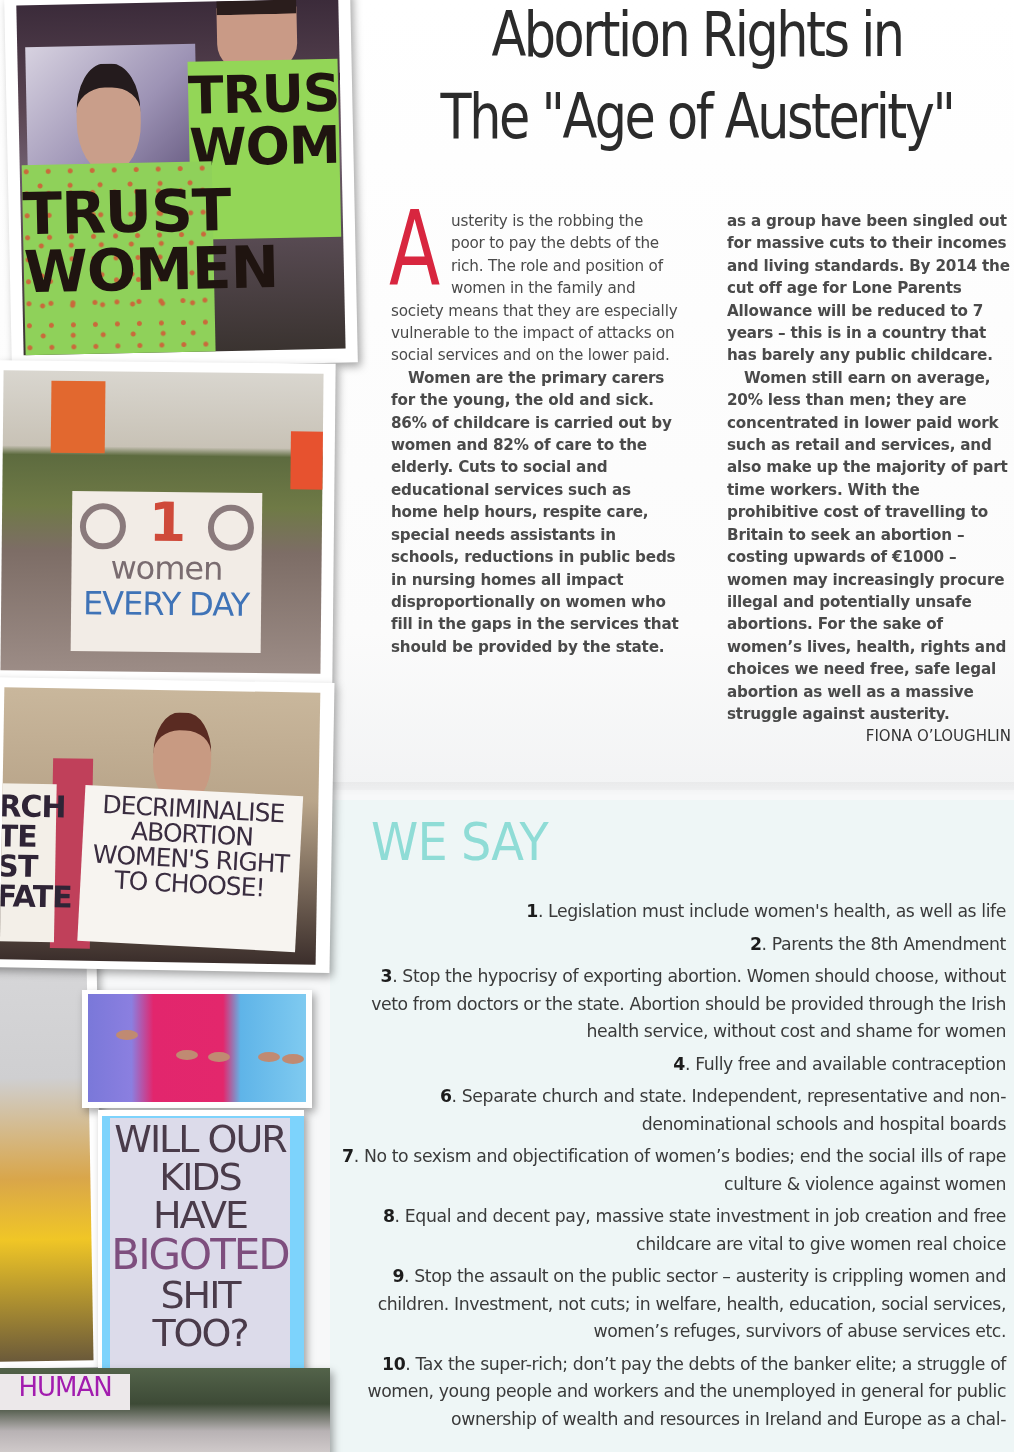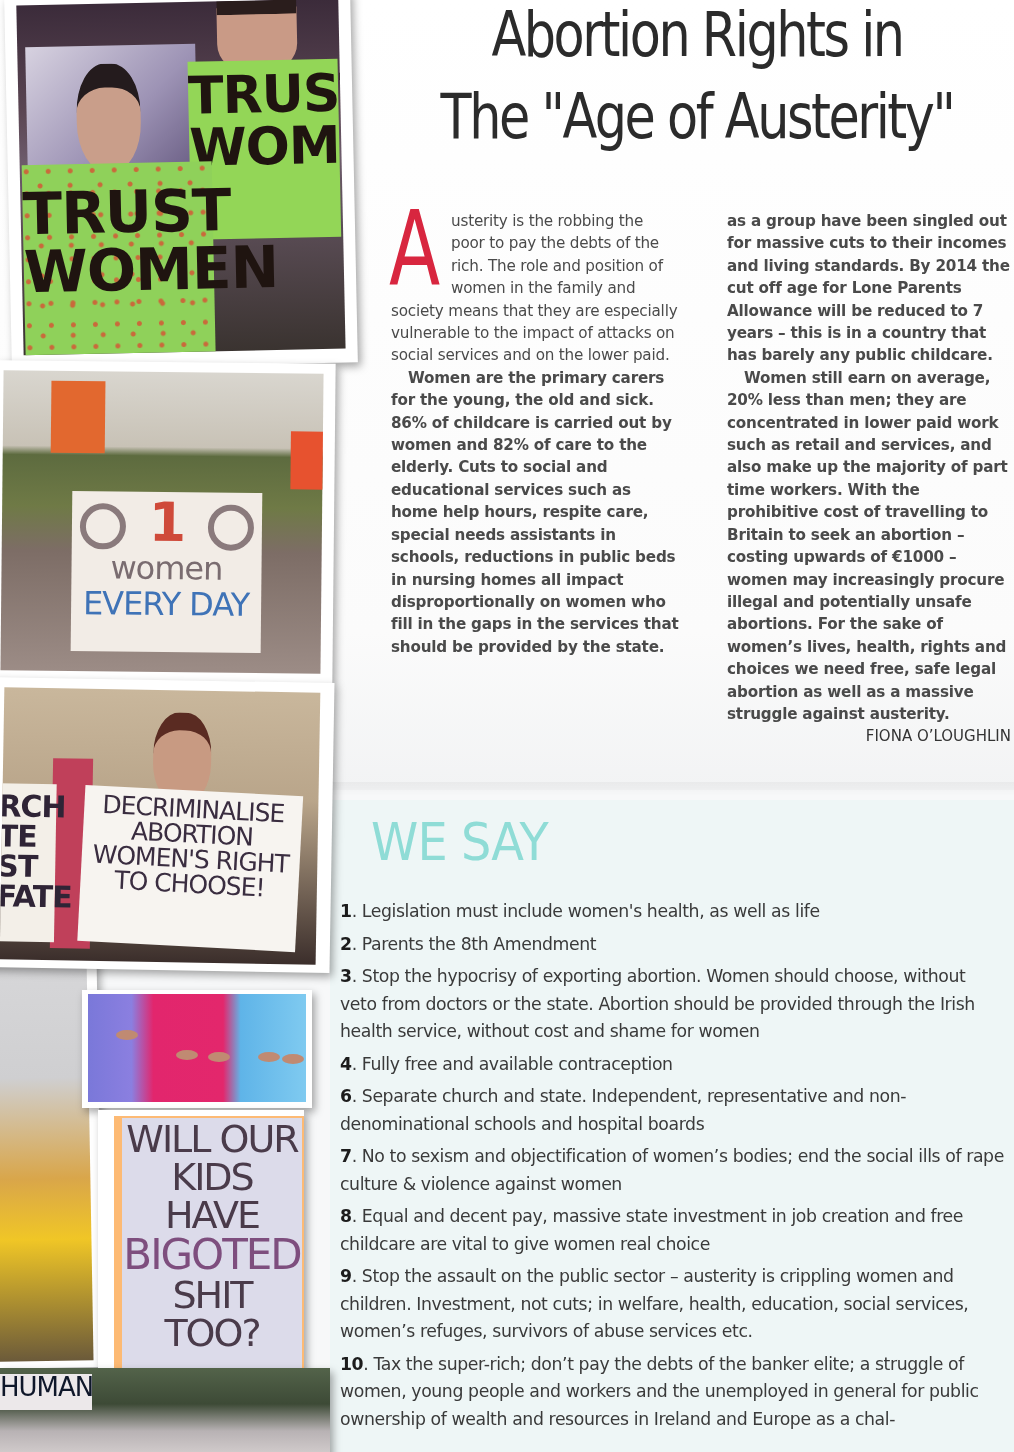--- a/index.html
+++ b/index.html
@@ -82,31 +82,31 @@
     background:linear-gradient(90deg,#7a78d9 0%,#8b7fe0 20%,#e2266d 30%,#e3276c 62%,#5fb4e8 70%,#7fcaf0 100%); }
   #p4 .eye { position:absolute; width:22px; height:10px; border-radius:50%; background:#c08a72; }
 
   
   #p5 { left:-10px; top:948px; width:110px; height:420px; transform:rotate(-1deg); }
   #p5 .inner { left:0; top:8px; width:100px; height:405px;
     background:linear-gradient(180deg,#d7d7d9 0%,#cfcfd1 30%,#d9a64a 55%,#f0c626 70%,#6b5a3a 100%); }
 
   
   #p6 { left:98px; top:1110px; width:206px; height:270px; }
-  #p6 .inner { left:16px; top:6px; width:234px; height:258px; background:#fdba74; }
+  #p6 .inner { left:4px; top:6px; width:234px; height:258px; background:#7dd3fc; }
   #p6 .card { left:8px; top:2px; width:180px; height:250px; background:#dcdbea; color:#4a3b4a;
     font-weight:normal; font-size:38px; line-height:1.0; padding-top:2px; letter-spacing:-2px; }
   #p6 .card .small { font-size:16px; }
   #p6 .card .pink { color:#7e4e7e; font-size:42px; }
 
   
   #p7 { left:0; top:1368px; width:330px; height:90px; }
   #p7 .inner { left:0; top:0; width:330px; height:90px;
     background:linear-gradient(180deg,#53634a 0%,#3d4a36 40%,#b8b2b4 70%,#d6d0d0 100%); }
-  #p7 .human { left:0; top:6px; width:92px; height:36px; background:#ece8ea; color:#0f172a;
+  #p7 .human { left:0; top:6px; width:130px; height:36px; background:#ece8ea; color:#a21caf;
     font-size:26px; font-weight:normal; }
 
   .stray-text { position:absolute; left:0; top:240px; font-size:9px; line-height:14px; color:#222;
     font-family:"DejaVu Sans", sans-serif; font-weight:bold; }
 
   
   .title {
     position:absolute; left:380px; top:-6px; width:634px; text-align:center;
     font-family:"DejaVu Sans", sans-serif; font-weight:normal; color:#2b2b2b;
     font-size:62px; line-height:82px; letter-spacing:-3px;
@@ -131,21 +131,21 @@
   .wesay-title {
     position:absolute; left:371px; top:812px; font-family:"DejaVu Sans", sans-serif;
     font-size:52px; color:#8fdcd6; letter-spacing:-1px; font-weight:normal;
     transform:scaleX(0.92); transform-origin:left top;
   }
   .demands {
     position:absolute; left:340px; top:898px; width:666px; list-style:none; margin:0; padding:0;
     font-family:"DejaVu Sans", sans-serif; font-size:17.3px; line-height:27.5px; color:#3a3a3a;
     letter-spacing:-0.4px;
   }
-  .demands li { margin:0 0 5px 0; }
+  .demands li { margin:0 0 5px 0;text-align:right; }
   .demands .num { font-weight:bold; color:#1c1c1c; }
 </style>
 </head>
 <body>
 
 <div class="sheet-top"></div>
 <div class="fold"></div>
 <div class="sheet-bottom"></div>
 
 <div class="collage">

